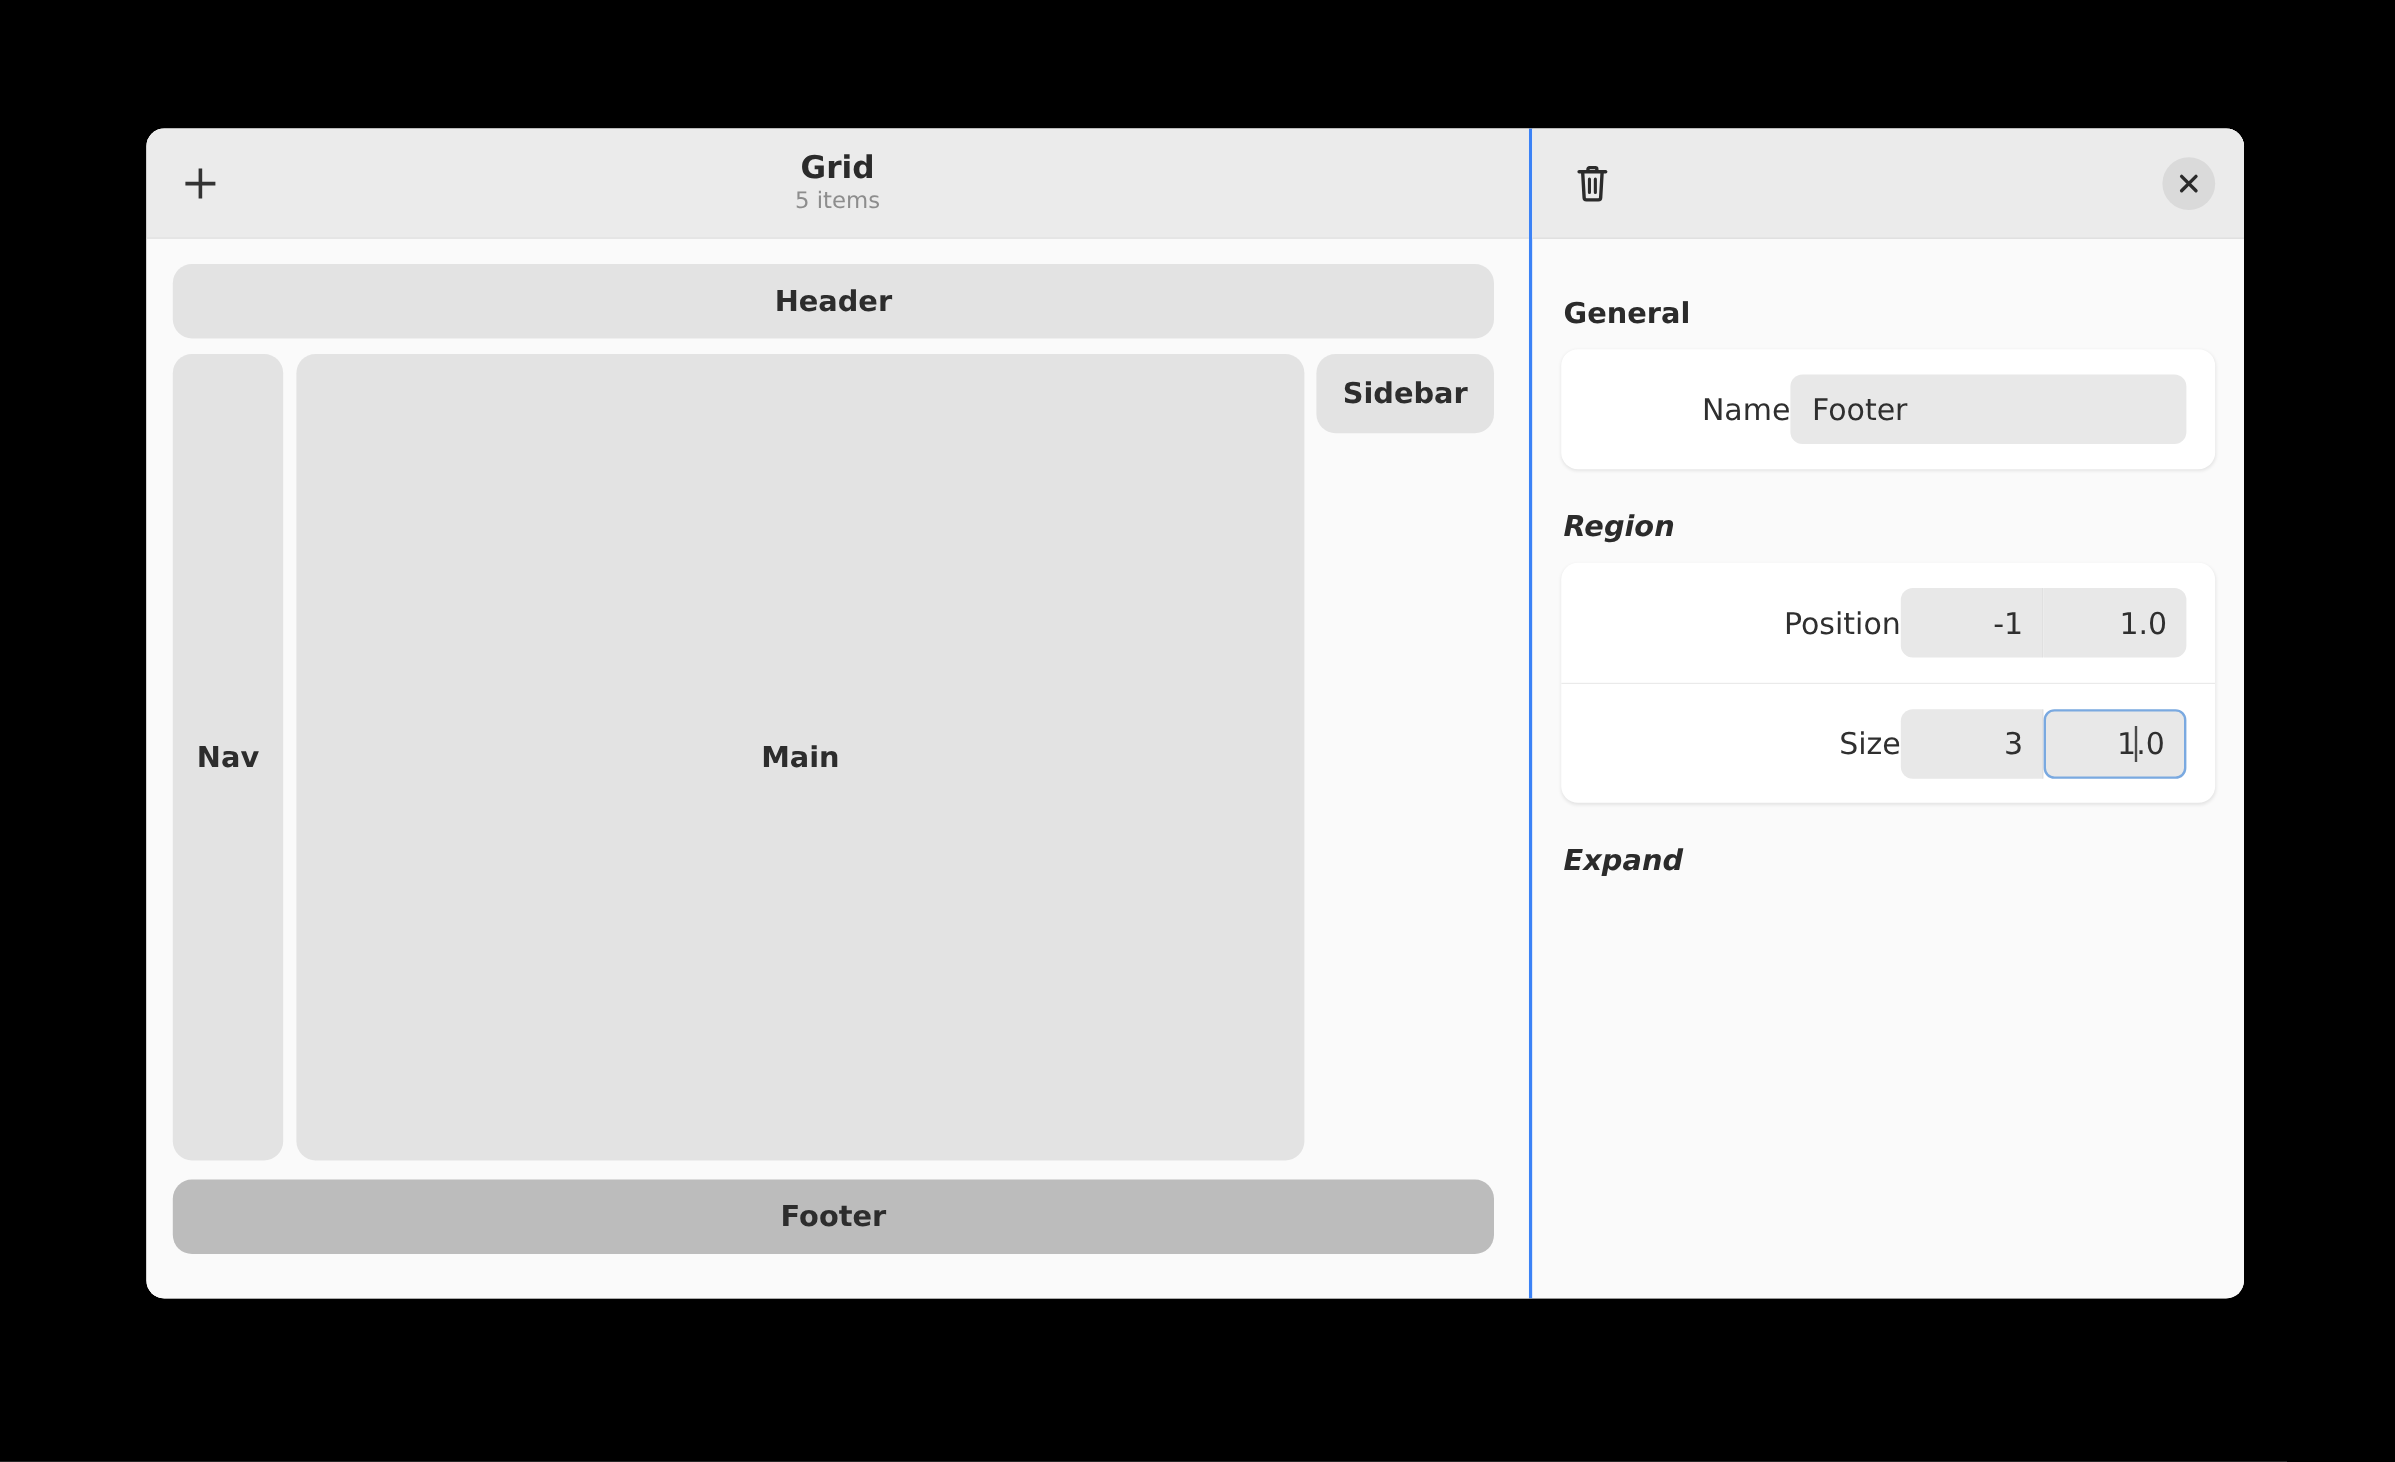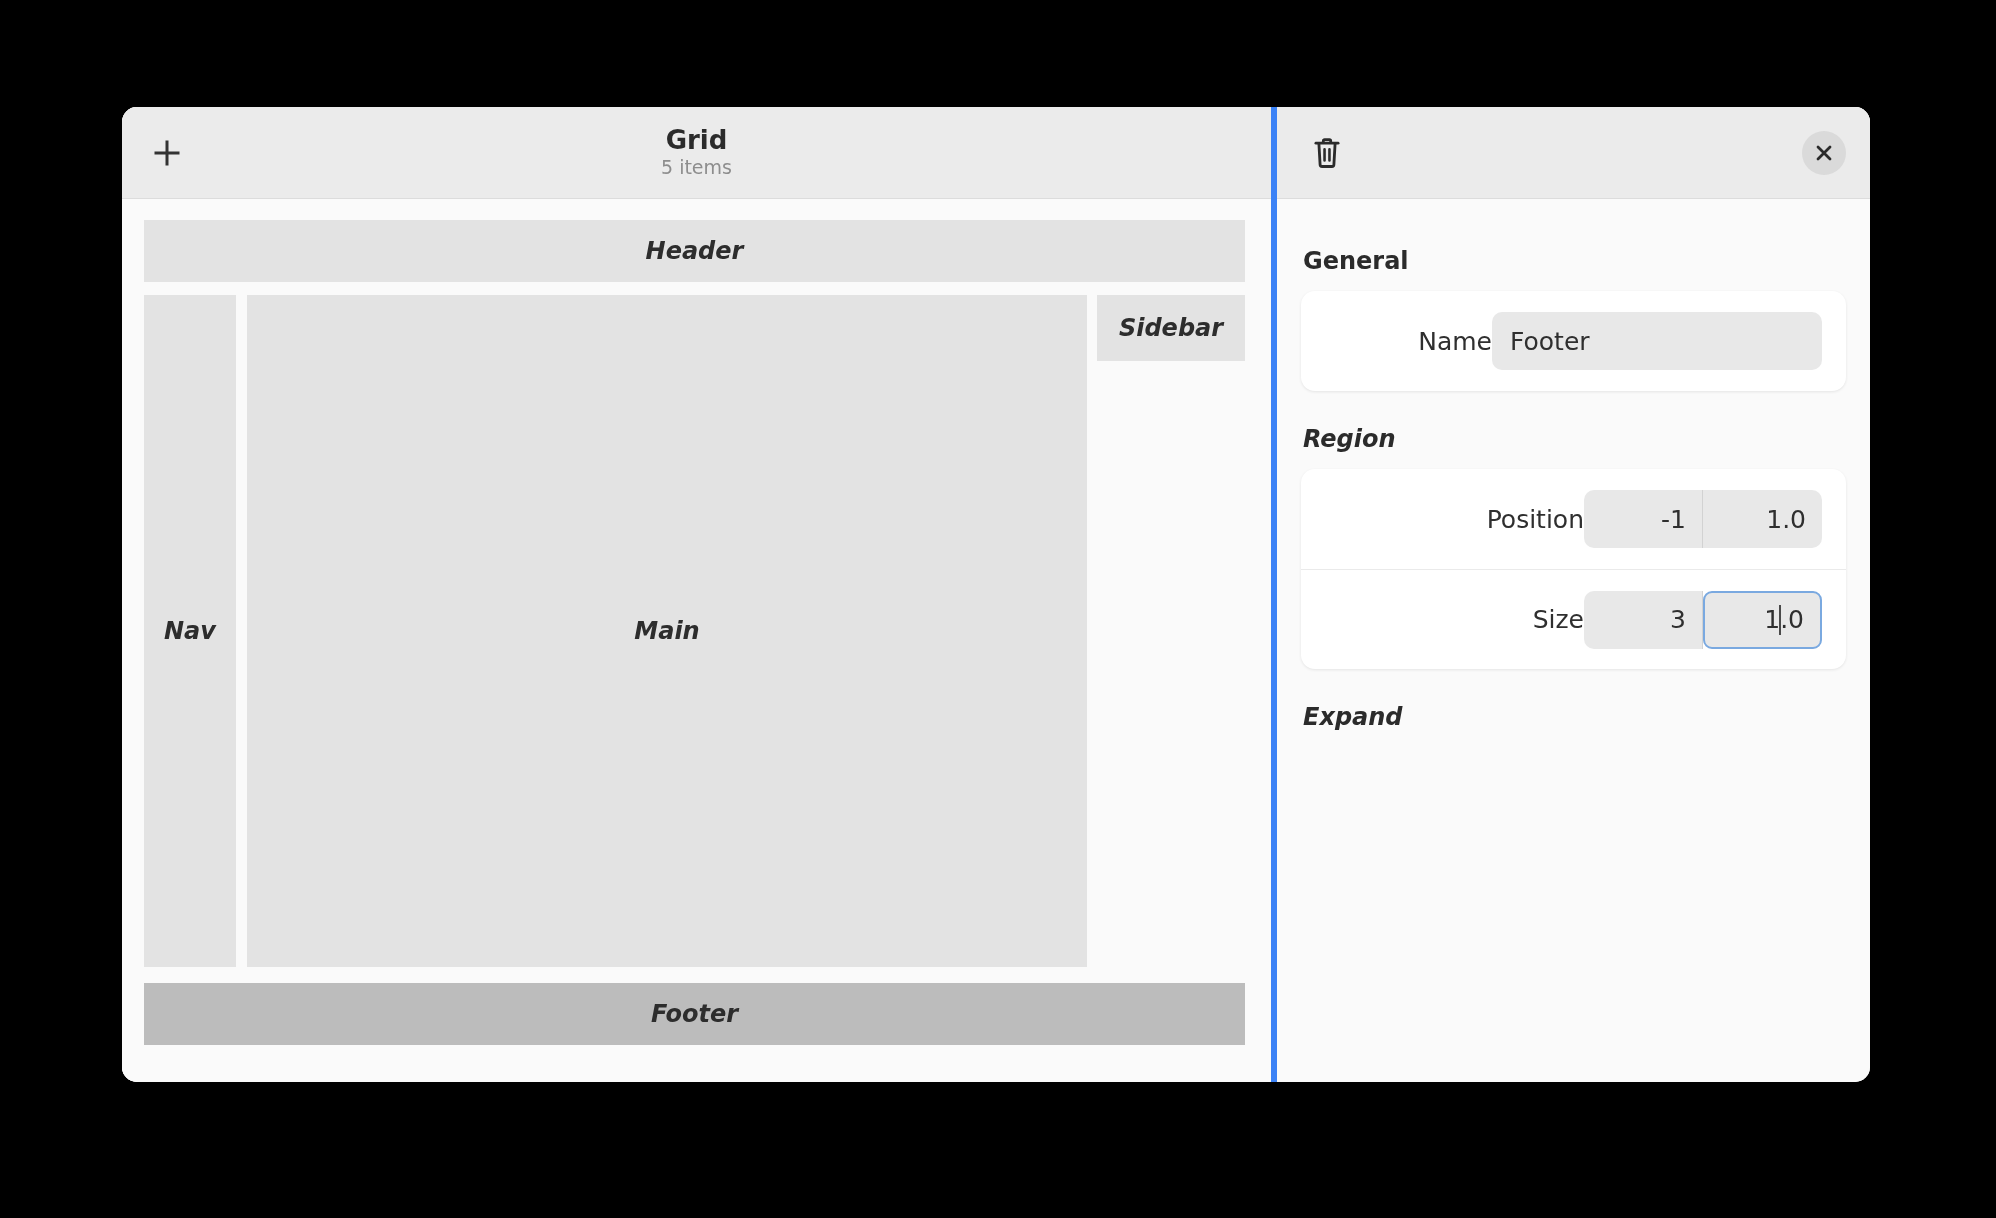--- a/index.html
+++ b/index.html
@@ -24,21 +24,21 @@
     overflow: hidden;
   }
 
   
   #editor-pane {
     width: 1155px;
     height: 100%;
     background: #fafafa;
     display: flex;
     flex-direction: column;
-    border-right: 6px solid #3b82f6;
+    border-right: 3px solid #3b82f6;
   }
 
   #editor-header {
     height: 92px;
     min-height: 92px;
     background: #ebebeb;
     border-bottom: 1px solid #dcdcdc;
     position: relative;
     display: flex;
     align-items: center;
@@ -82,26 +82,25 @@
   #grid-canvas {
     flex: 1;
     position: relative;
     background: #fafafa;
     padding: 22px;
   }
 
   .grid-block {
     position: absolute;
     background: #e3e3e3;
-    border-radius: 0;
+    border-radius: 16px;
     display: flex;
     align-items: center;
     justify-content: center;
     cursor: pointer;
-    font-style: italic;
   }
   .grid-block > span {
     font-size: 24px;
     font-weight: 700;
     color: #2d2d2d;
     pointer-events: none;
   }
   .grid-block.selected { background: #bcbcbc; }
 
   #block-header  { left: 22px;  top: 21px;  width: 1101px; height: 62px; }

